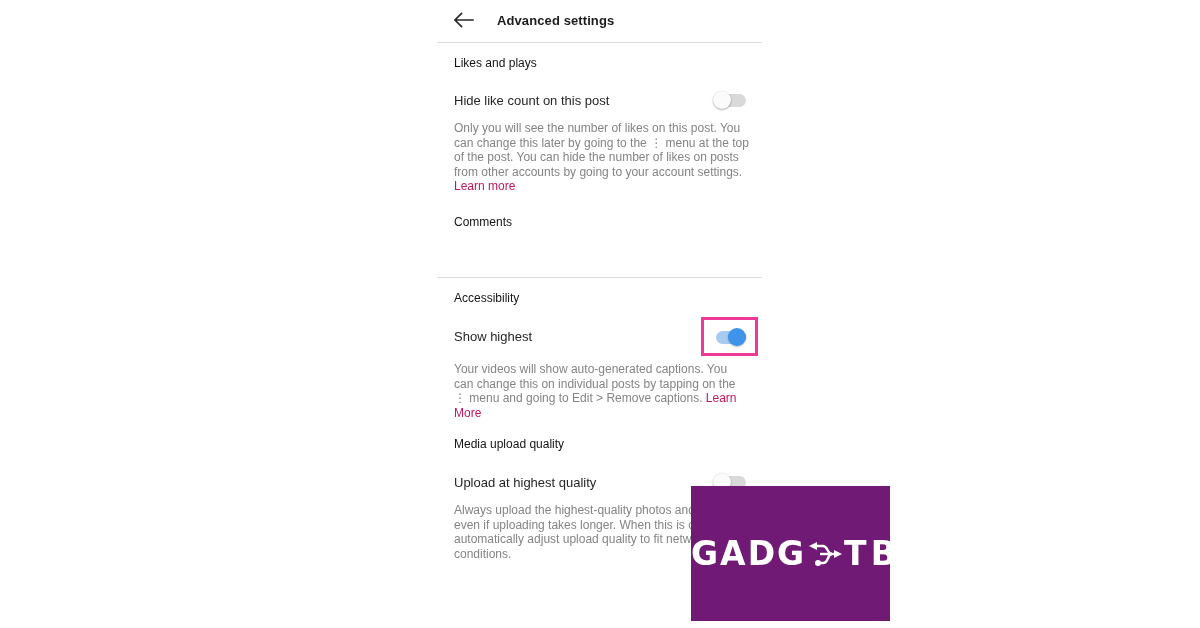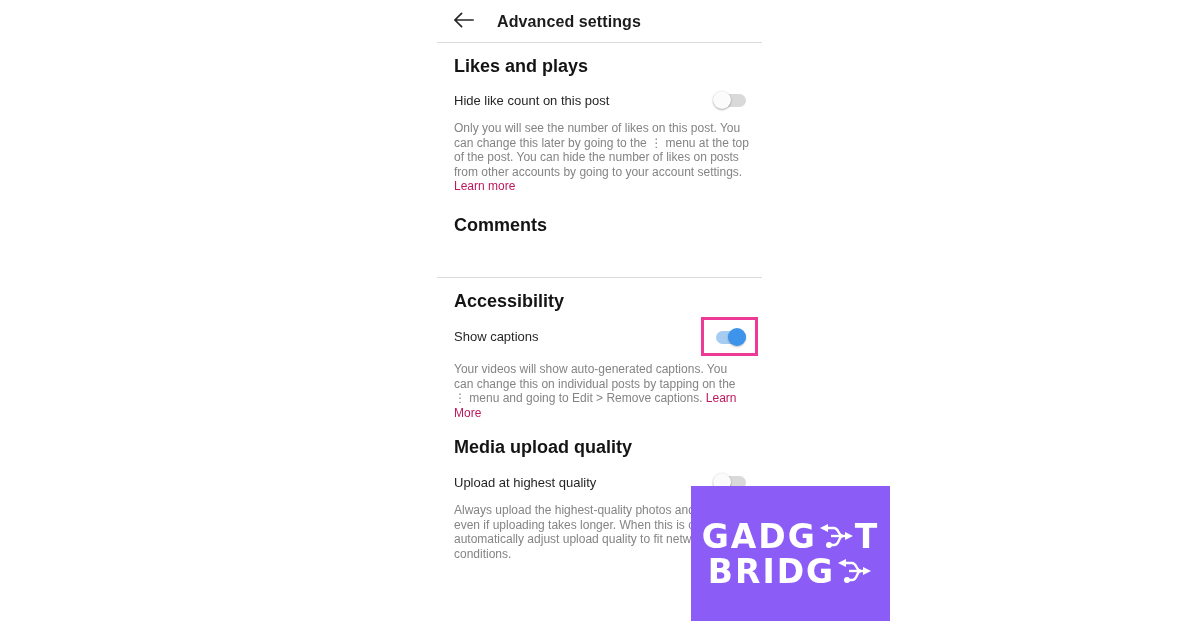--- a/index.html
+++ b/index.html
@@ -3,28 +3,28 @@
 <meta charset="utf-8">
 <style>
   * { margin:0; padding:0; box-sizing:border-box; }
   html,body { width:1200px; height:628px; background:#ffffff; overflow:hidden;
               font-family:"Liberation Sans", sans-serif; }
   .canvas { position:relative; width:1200px; height:628px; background:#fff; }
 
   
   .back-btn { position:absolute; left:451px; top:11px; width:24px; height:22px;
               display:flex; align-items:center; justify-content:center; cursor:pointer; }
-  .page-title { position:absolute; left:497px; top:13px; font-size:16px; font-weight:700;
+  .page-title { position:absolute; left:497px; top:13px; font-size:13px; font-weight:700;
                 color:#1c1c1c; letter-spacing:.1px; }
   .divider { position:absolute; left:437px; width:325px; height:1px; background:#dcdcdc; }
   .divider.d1 { top:42px; }
   .divider.d2 { top:277px; }
 
   
-  .sec-header { position:absolute; left:454px; font-size:18px; font-weight:700; color:#141414; }
+  .sec-header { position:absolute; left:454px; font-size:12px; font-weight:400; color:#141414; }
   .row { position:absolute; left:454px; width:292px; display:flex; align-items:center;
          justify-content:space-between;gap:16px; }
   .row-label { font-size:13px; font-weight:400; color:#262626; }
   .desc { position:absolute; left:454px; width:295px; font-size:12px; line-height:14.6px;
           color:#848484; }
   .desc a { color:#be185d; text-decoration:none; cursor:pointer; }
 
   
   .toggle { position:relative; width:33px; height:20px; flex:0 0 33px; cursor:pointer; }
   .toggle .track { position:absolute; left:3px; top:4px; width:30px; height:13px;
@@ -36,22 +36,22 @@
   .toggle.on .knob { left:auto; right:0; background:#3d94ea;
                      box-shadow:0 1px 2px rgba(0,0,0,.25); }
 
   
   .highlight-box { display:flex; align-items:center; justify-content:center;
                    width:57px; height:39px; border:3px solid #ee3a97;
                    margin-right:-12px; background:transparent; }
 
   
   .watermark { position:absolute; left:691px; top:486px; width:199px; height:135px;
-               background:#8b5cf6; z-index:5; display:flex; flex-direction:column;
-               align-items:center; justify-content:center; gap:2px; }
+               background:#701a75; z-index:5; display:flex; flex-direction:row;
+               align-items:center; justify-content:flex-start; gap:2px; }
   .wm-line { display:flex; align-items:center; color:#ffffff;
              font-family:"DejaVu Sans", sans-serif; font-weight:800; font-size:33px;
              letter-spacing:2px; line-height:1; }
   .wm-line svg { margin:0 1px; }
 </style>
 </head>
 <body>
 
 <div class="canvas">
 
@@ -76,21 +76,21 @@
   <div class="desc" style="top:121px;">
     <span>Only you will see the number of likes on this post. You can change this later by going to the ⋮ menu at the top of the post. You can hide the number of likes on posts from other accounts by going to your account settings.</span>
     <a>Learn more</a>
   </div>
 
   <div class="sec-header" style="top:215px;">Comments</div>
   <div class="divider d2"></div>
 
   <div class="sec-header" style="top:291px;">Accessibility</div>
   <div class="row" style="top:317px; height:39px;">
-    <span class="row-label">Show captions</span>
+    <span class="row-label">Show highest</span>
     <span class="highlight-box">
       <span class="toggle on">
         <span class="track"></span>
         <span class="knob"></span>
       </span>
     </span>
   </div>
   <div class="desc" style="top:362px;">
     <span>Your videos will show auto-generated captions. You can change this on individual posts by tapping on the ⋮ menu and going to Edit &gt; Remove captions.</span>
     <a>Learn More</a>

